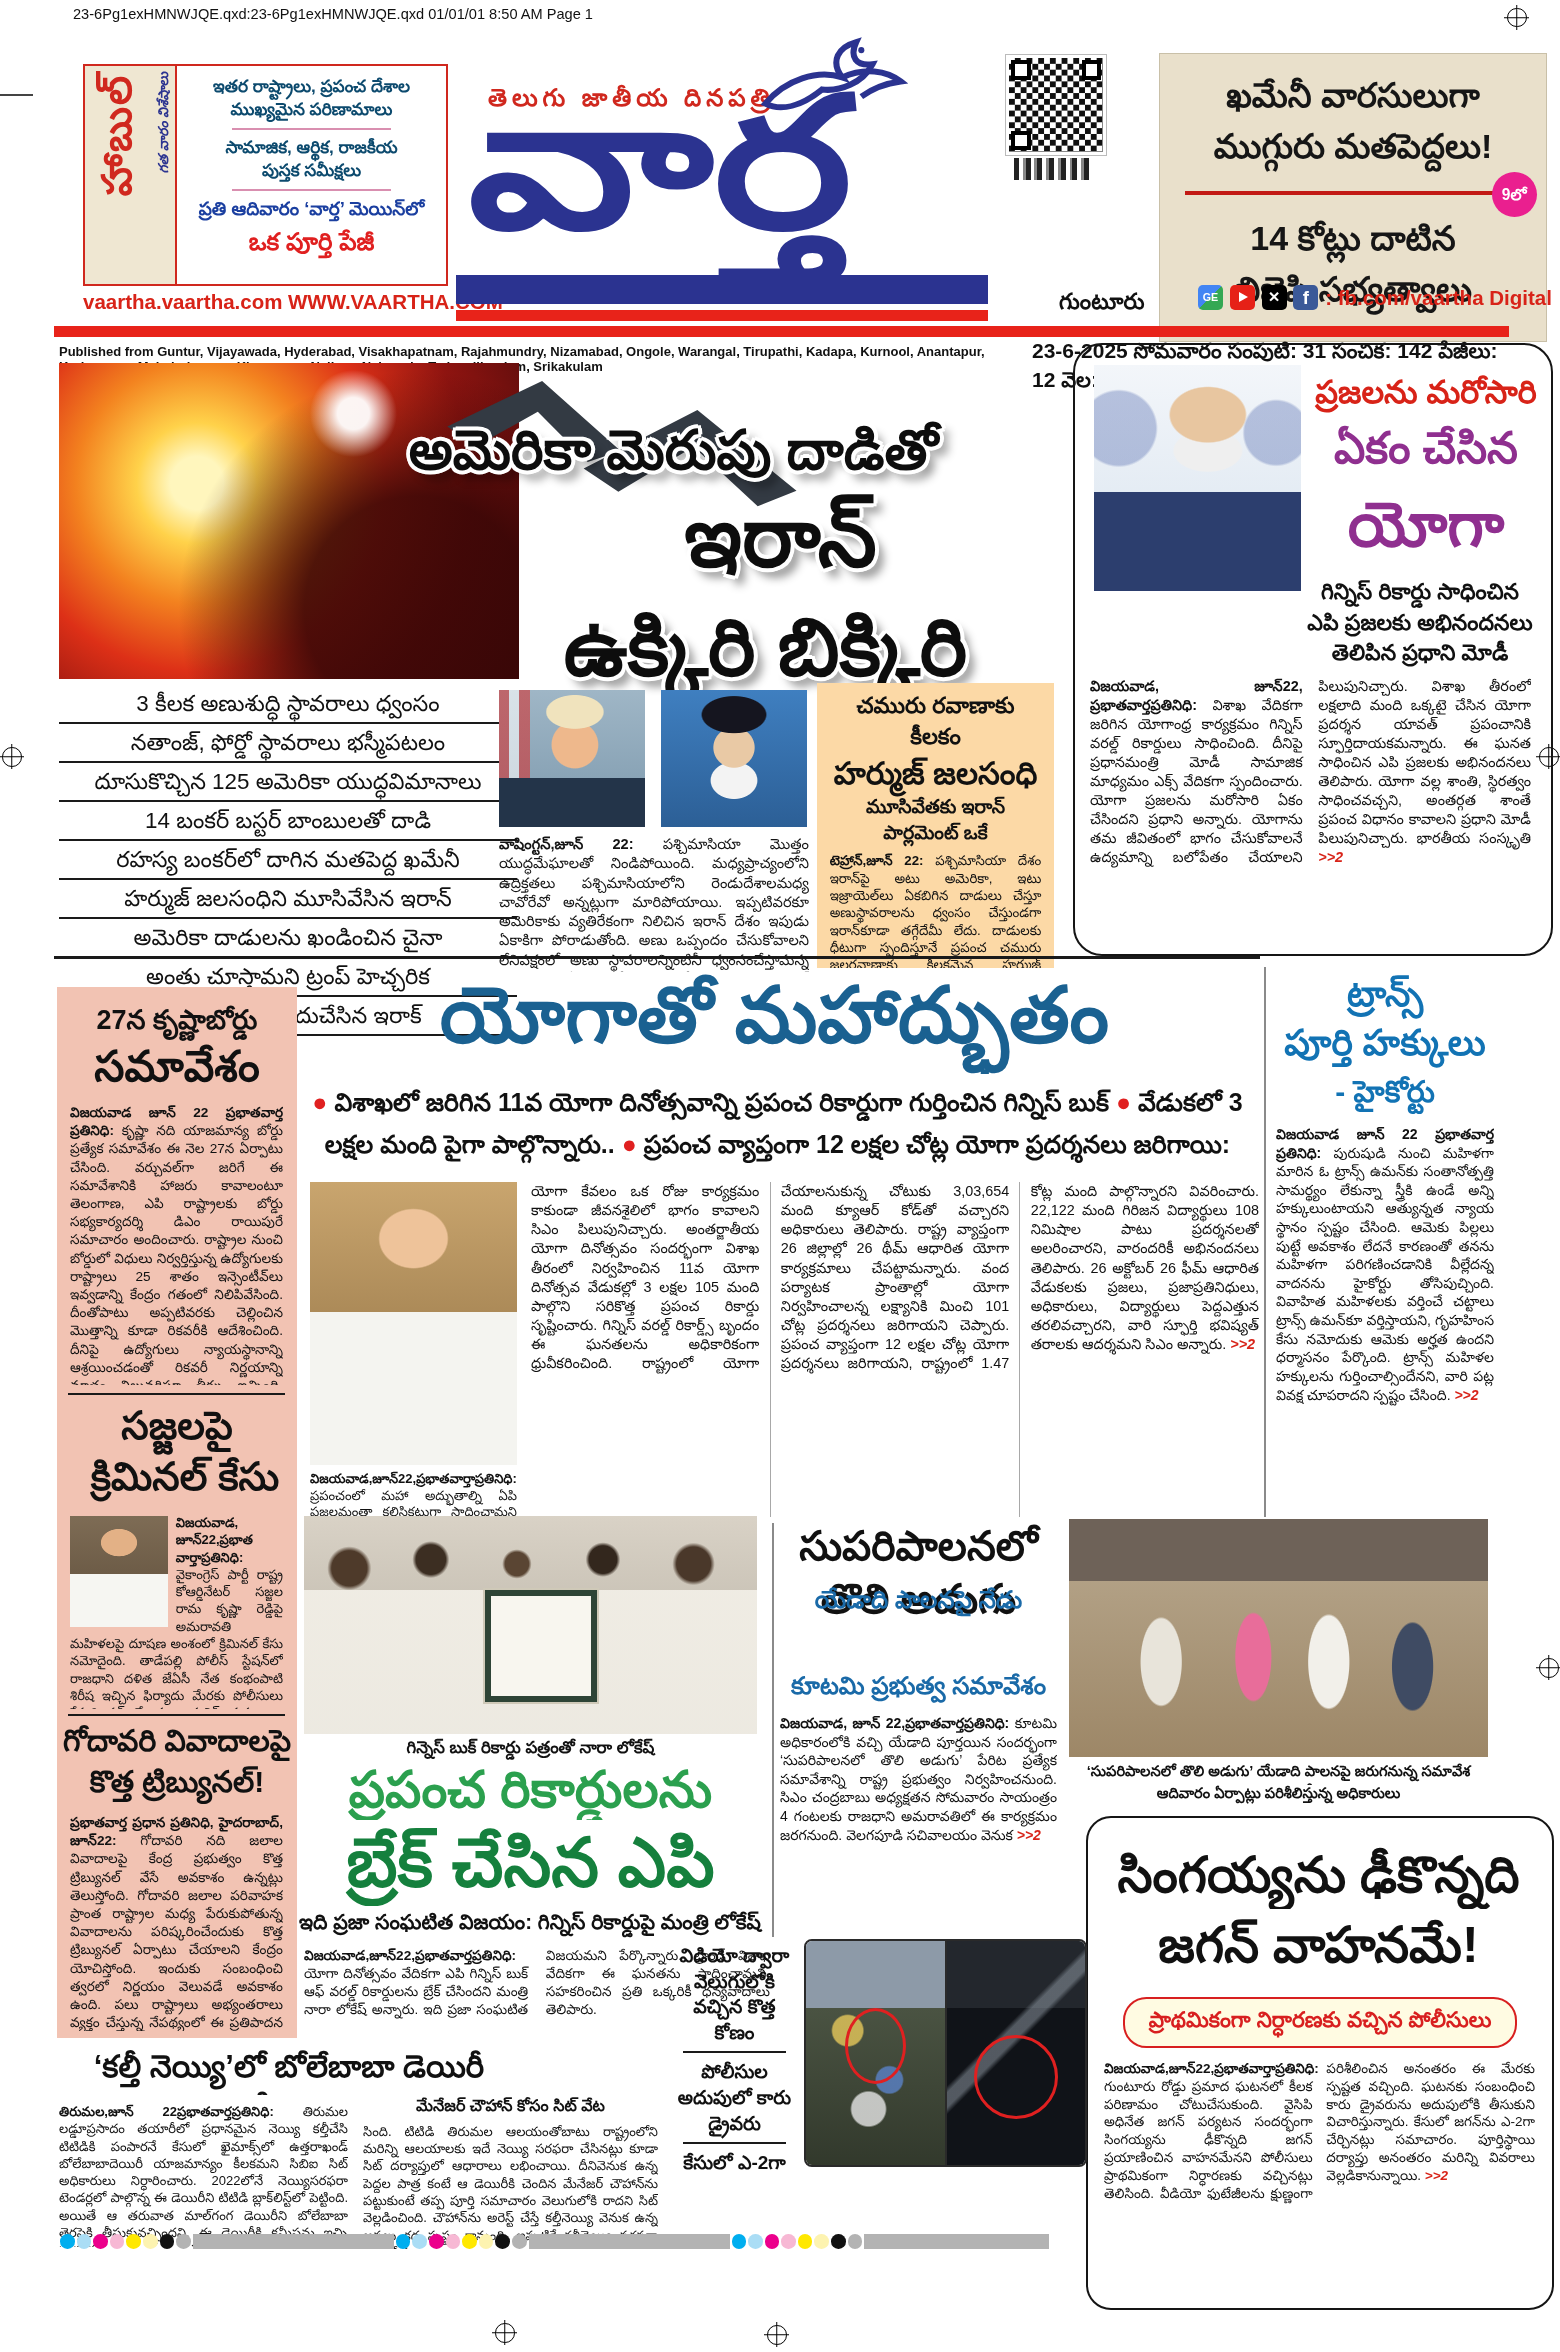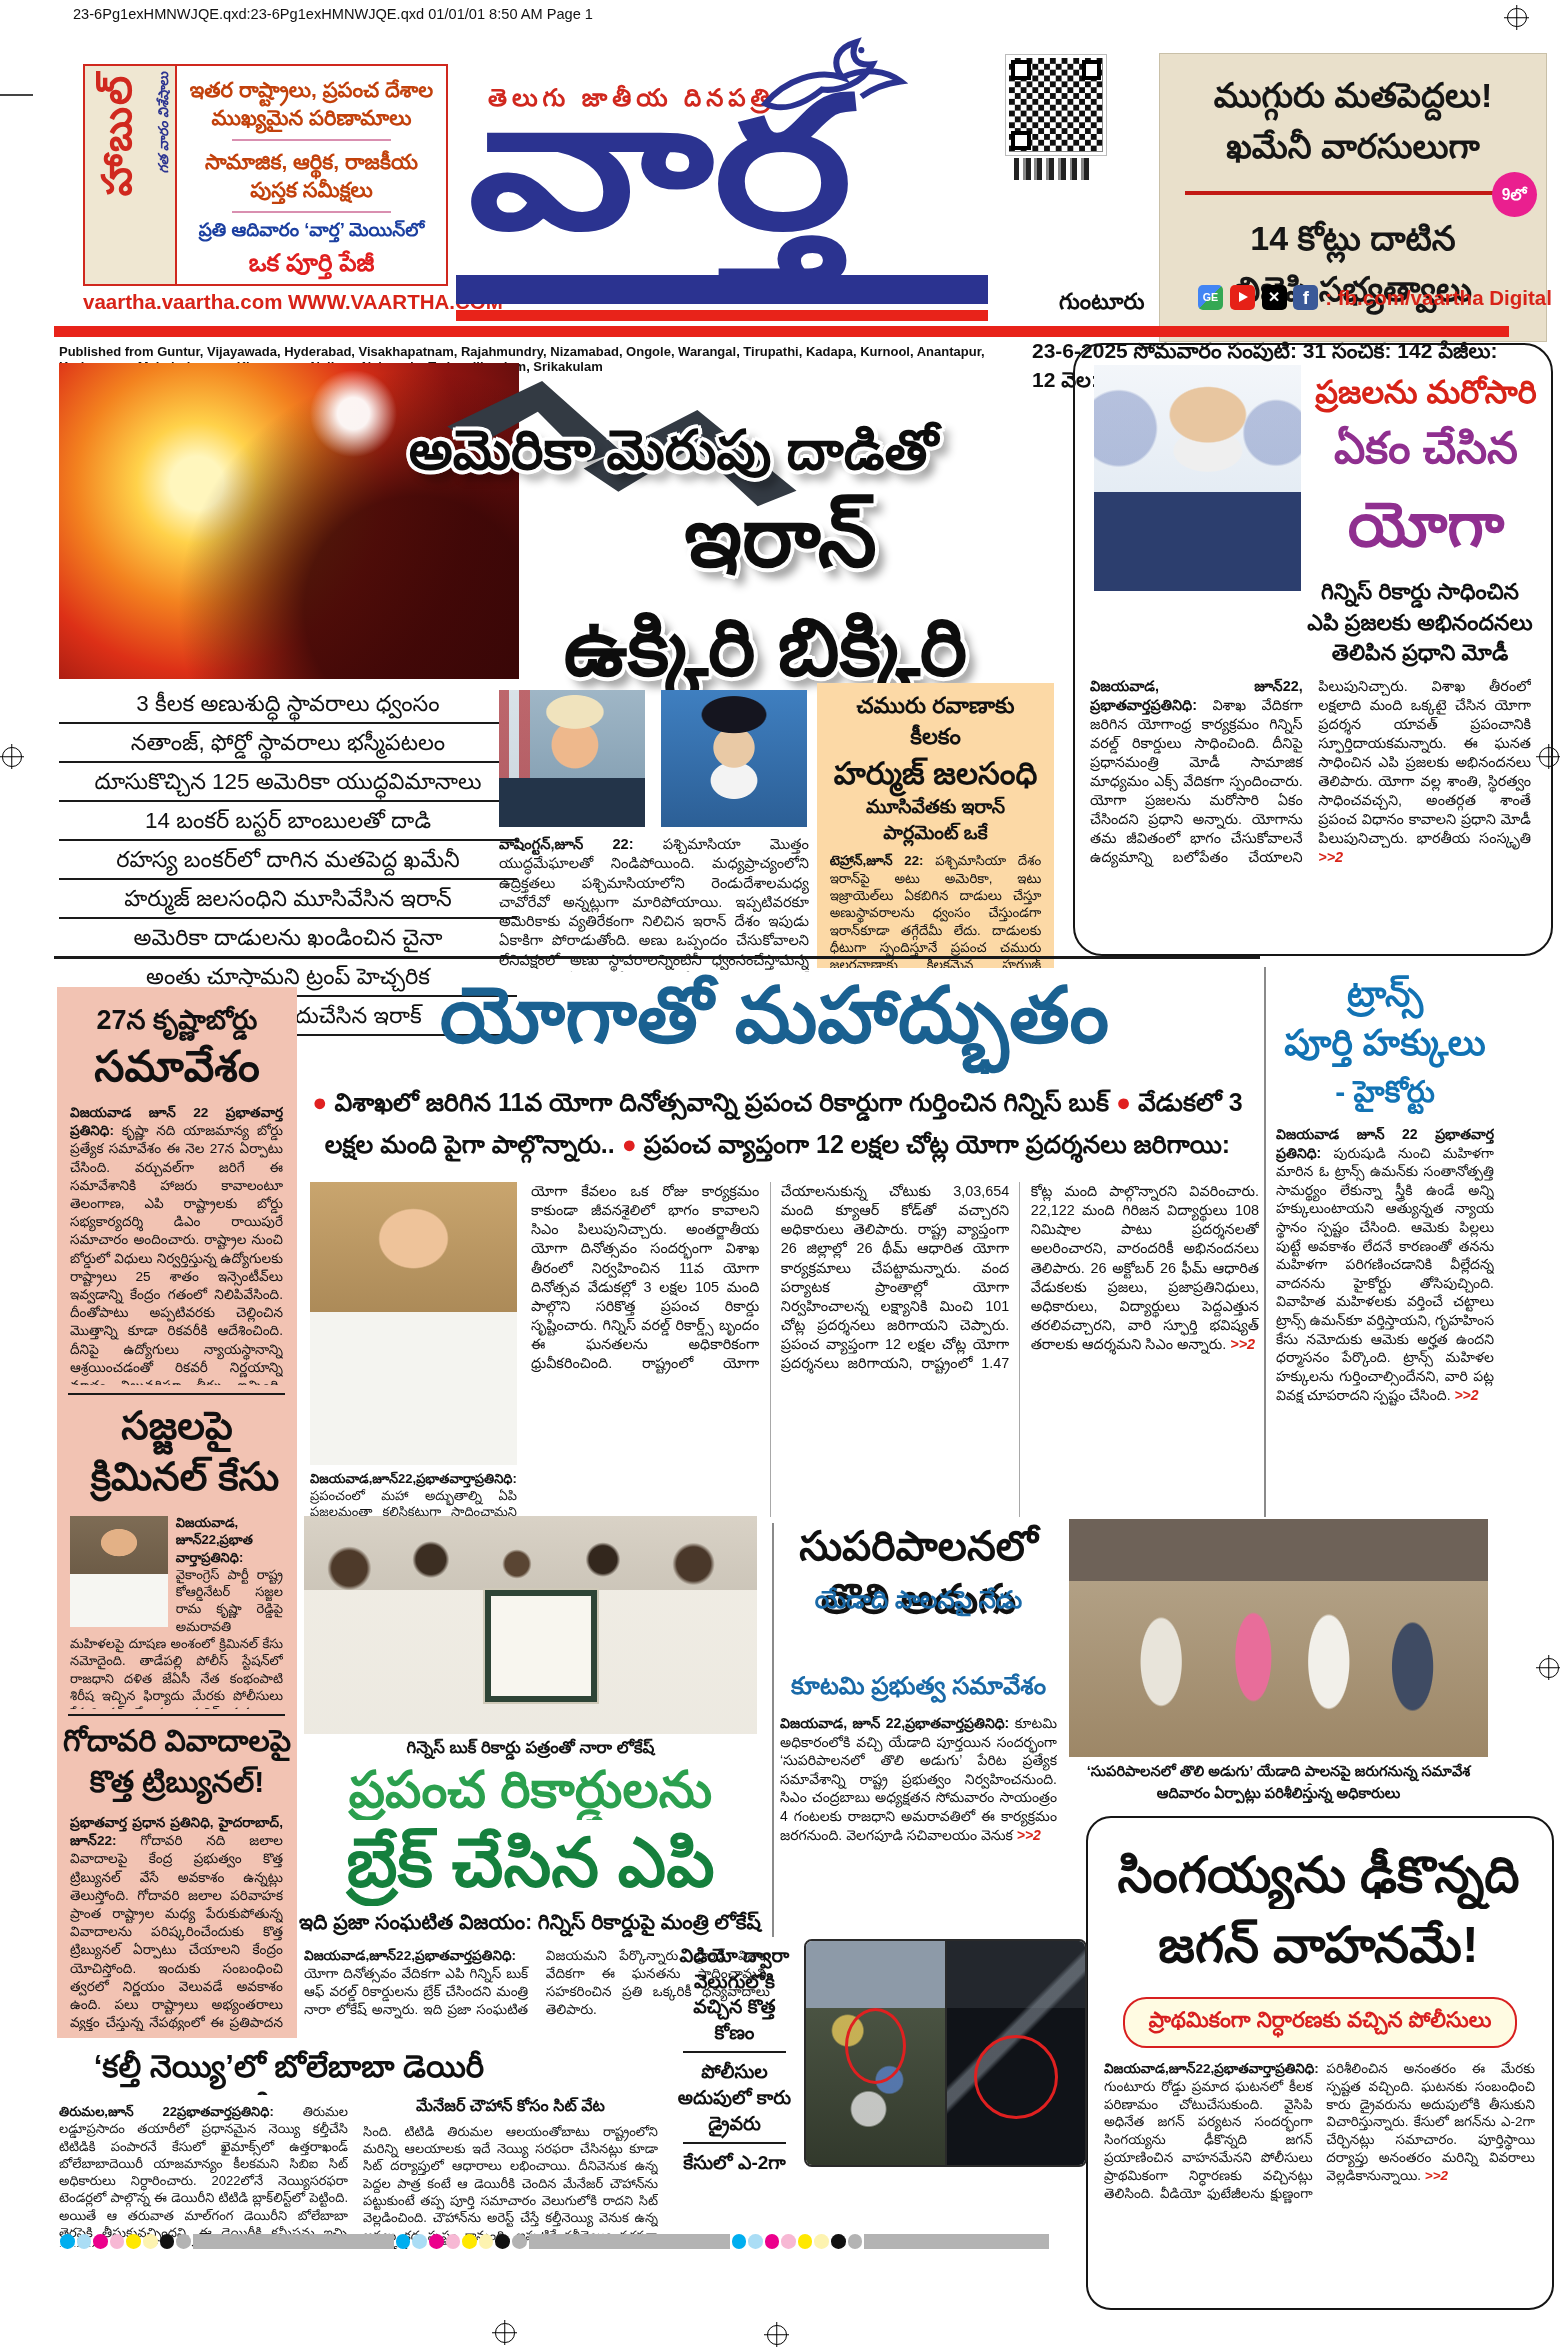--- a/index.html
+++ b/index.html
@@ -22,21 +22,21 @@
 
   
   .printline{font-size:14.6px;color:#111;}
   .promoL{border:2.9px solid #d0281e;background:#fff;display:flex;}
   .promoL .strip{width:90px;background:#efe7d2;border-right:2px solid #d0281e;position:relative;overflow:hidden;}
   .stripTitle{position:absolute;left:3.9px;top:7.8px;writing-mode:vertical-rl;transform:rotate(180deg);
               font-size:41px;font-weight:bold;color:#d0281e;letter-spacing:2px;}
   .stripScript{position:absolute;right:2px;top:5.9px;writing-mode:vertical-rl;transform:rotate(180deg);
                font-size:13.7px;font-weight:bold;color:#2b3390;font-style:italic;}
   .promoL .cont{flex:1;padding:9.8px 5.9px;text-align:center;}
-  .pline{font-size:21px;font-weight:bold;color:#c2410c;line-height:1.35;}
+  .pline{font-size:17px;font-weight:bold;color:#0c4a6e;line-height:1.35;}
   .pdiv{width:62%;height:1.5px;background:#d98fb0;margin:6.8px auto;}
   .pblue{font-size:18.5px;font-weight:bold;color:#1b3fa0;margin-top:2px;}
   .pred{font-size:24.4px;font-weight:bold;color:#e02020;margin-top:3.9px;}
   .urltxt{font-size:20.5px;font-weight:bold;color:#d82318;}
   .tagline{font-size:24.4px;font-weight:bold;color:#d0281e;letter-spacing:4.9px;}
   .logo{font-size:183px;line-height:1;font-weight:bold;color:#2b3390;transform:scaleX(1.28);transform-origin:left top;}
   .navybar{background:#2b3390;} .redbar{background:#e8231a;}
   .promoR{background:#e9e0cb;border:1px solid #c9c0a8;text-align:center;padding-top:15.6px;}
   .promoR .l{font-size:34px;font-weight:bold;color:#161616;line-height:1.5;}
   .promoR .ruleWrap{position:relative;margin:9.8px 25px 7.8px 25px;height:23.4px;}
@@ -182,22 +182,22 @@
   <div class="abs redbar" style="left:456px;top:310px;width:532px;height:10.7px;"></div>
 
   <div class="abs qr" style="left:1006px;top:55px;width:94px;height:94px;">
     <i class="f1"></i>
       <i class="f2"></i>
       <i class="f3"></i>
   </div>
   <div class="abs qrsub" style="left:1014px;top:158px;width:78px;height:21.5px;"></div>
 
   <div class="abs promoR" style="left:1159px;top:53px;width:386px;height:271px;">
+    <div class="l">ఖమేనీ వారసులుగా</div>
     <div class="l">ముగ్గురు మతపెద్దలు!</div>
-    <div class="l">ఖమేనీ వారసులుగా</div>
     <div class="ruleWrap">
       <div class="rrule"></div>
       <div class="badge">9లో</div>
     </div>
     <div class="l">14 కోట్లు దాటిన</div>
     <div class="l">బిజెపి సభ్యత్వాలు</div>
   </div>
 
   <div class="abs guntur" style="left:1059px;top:289px;">గుంటూరు</div>
   <div class="abs socialRow" style="left:1198px;top:285px;">

